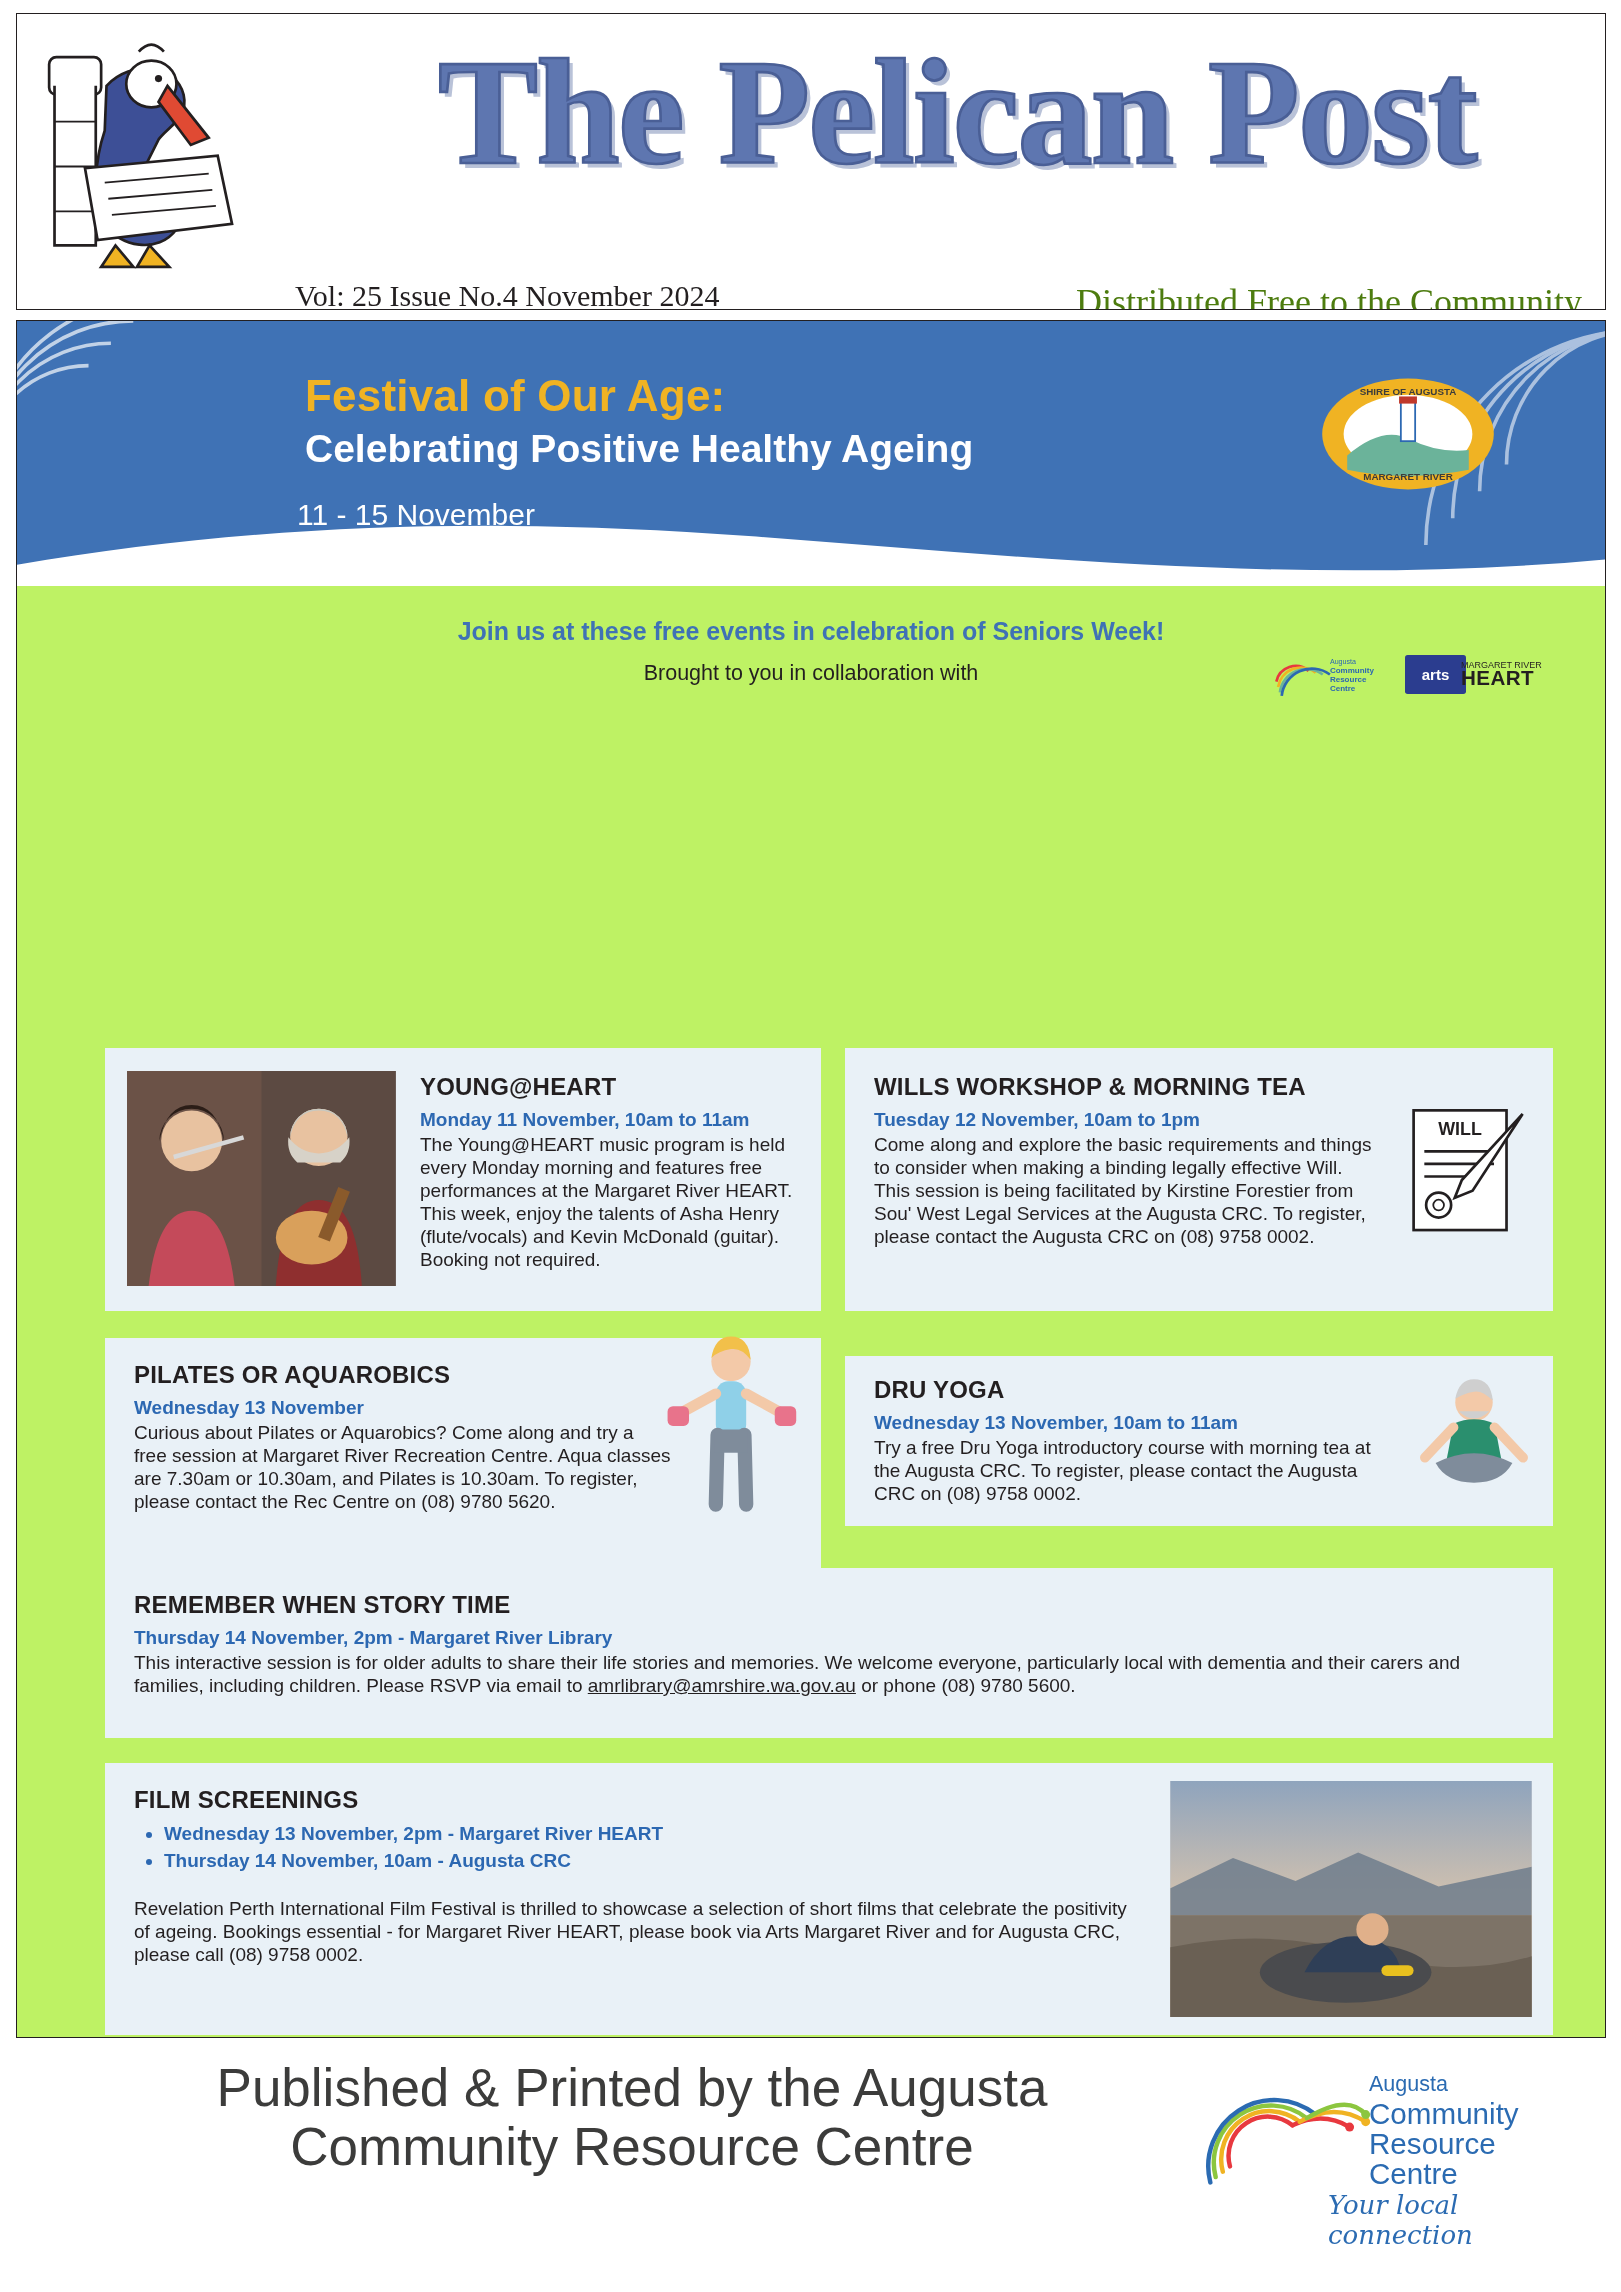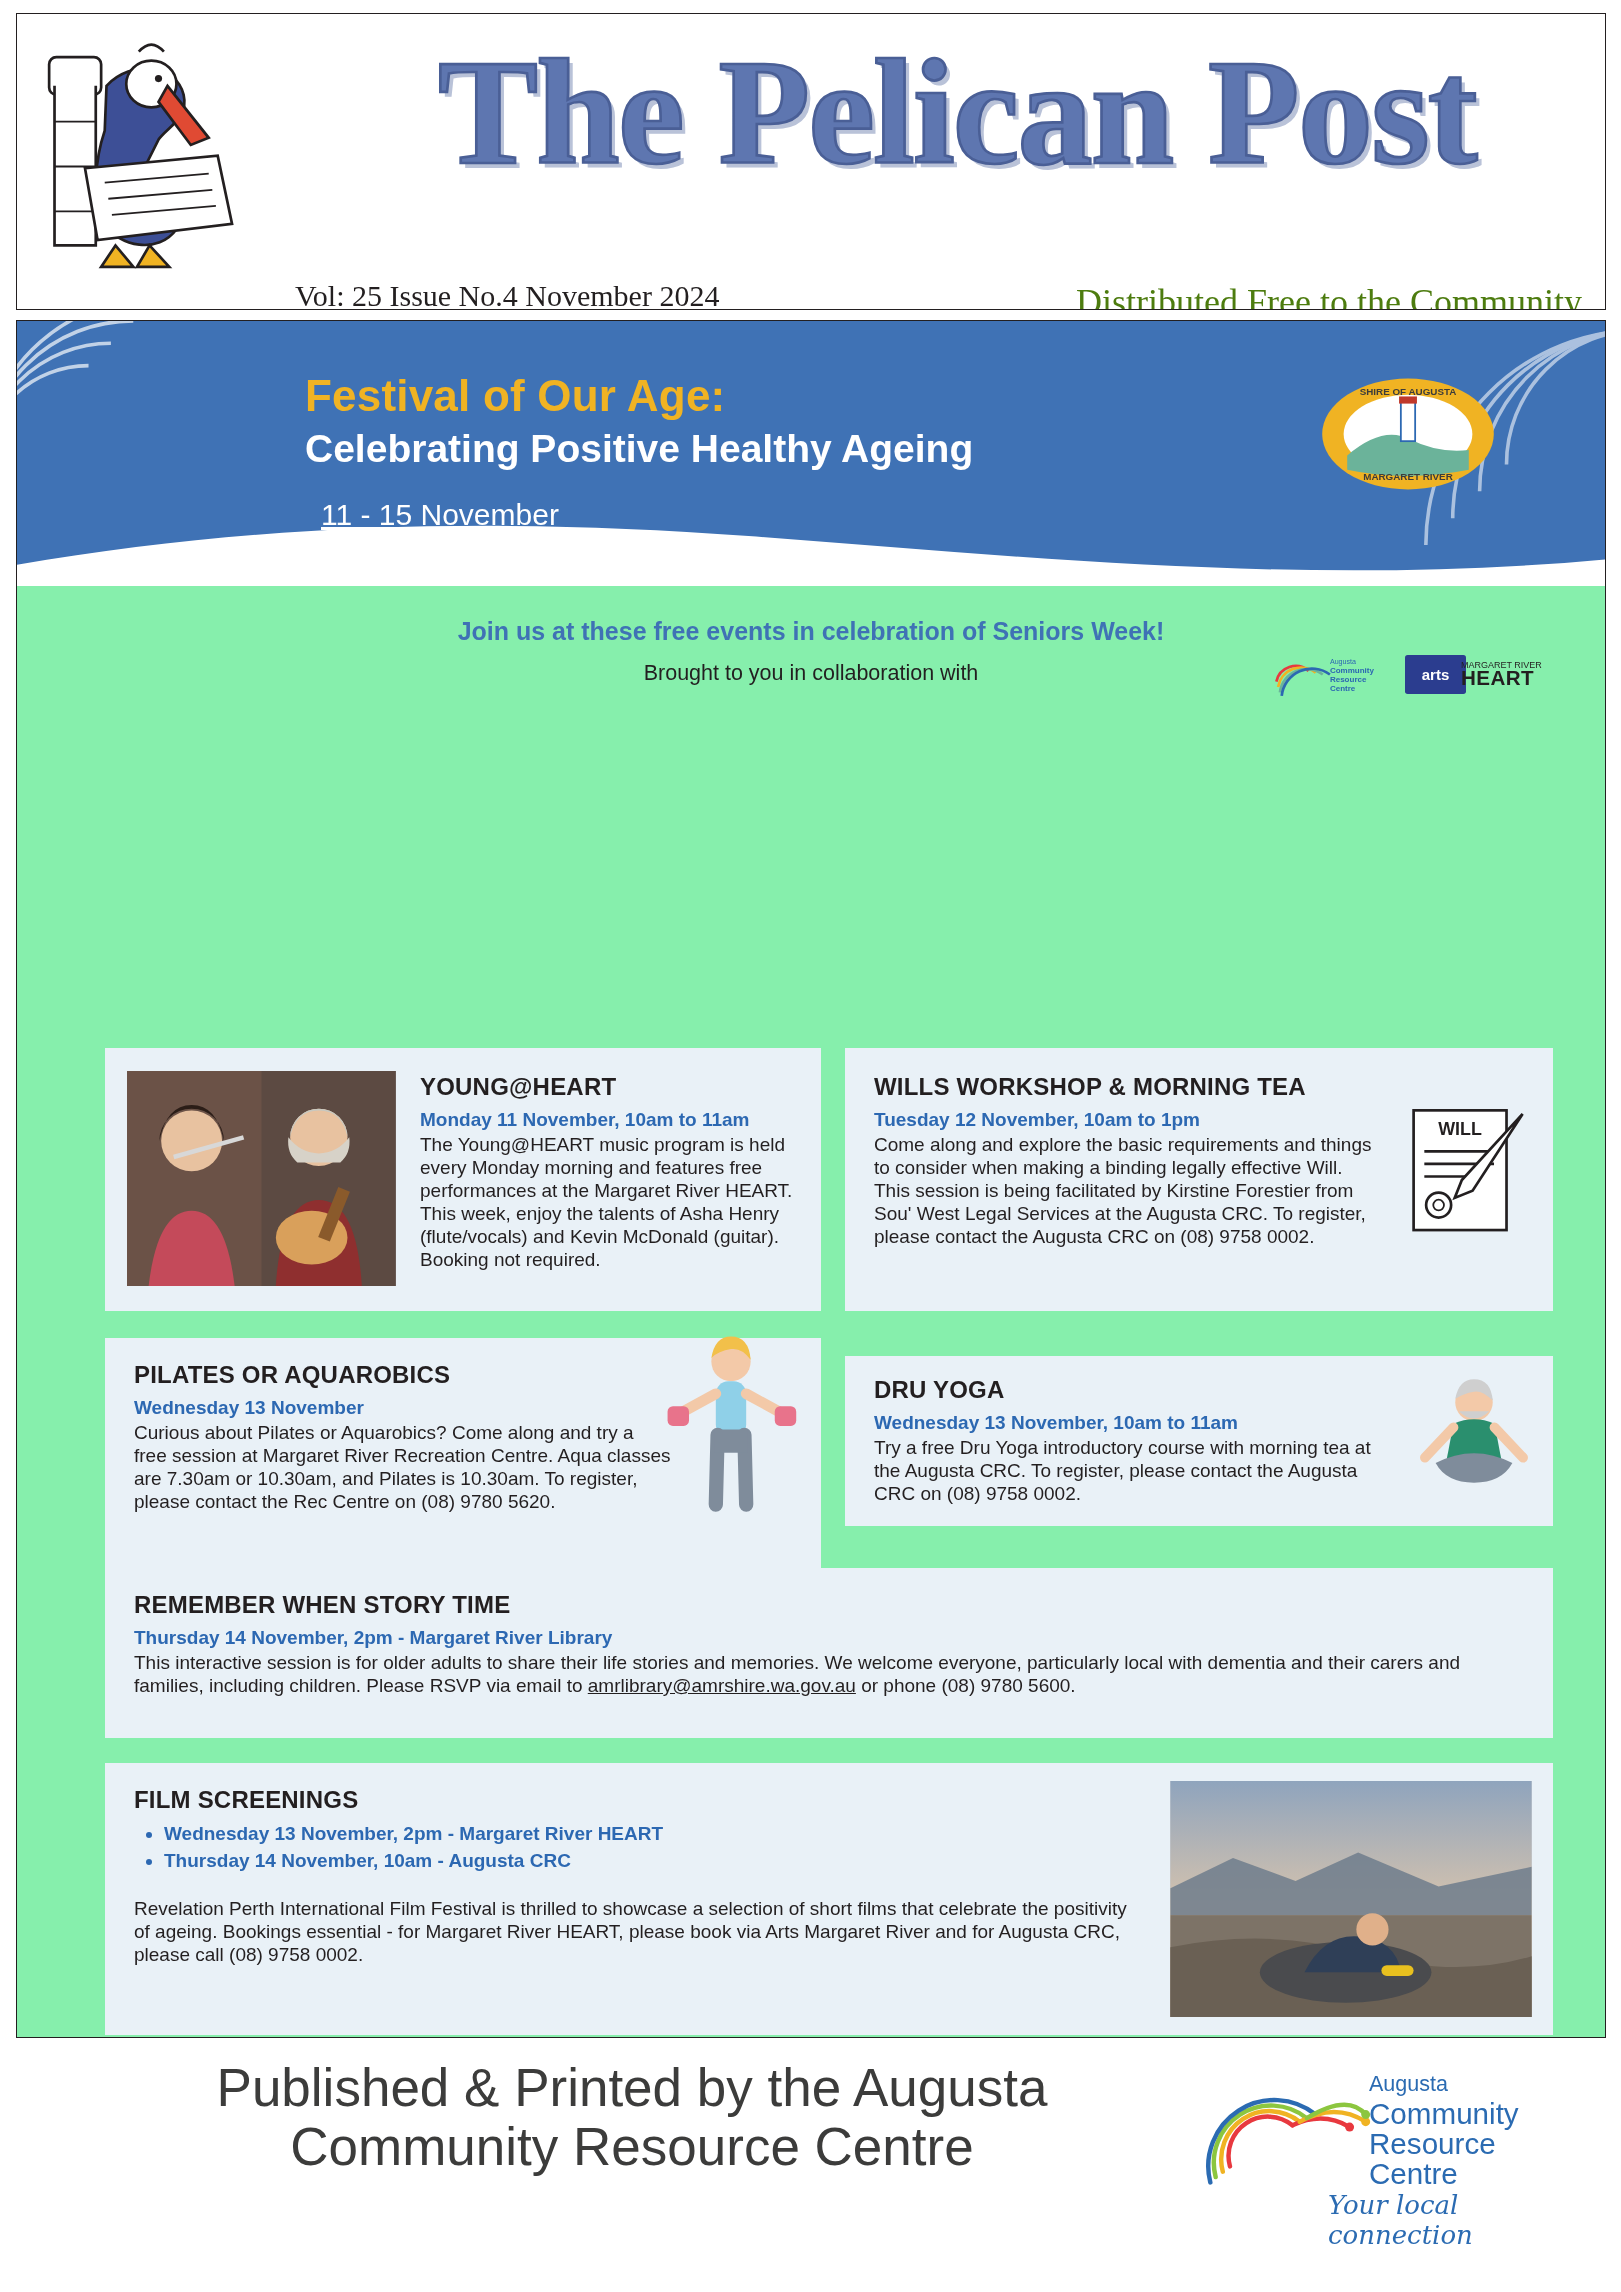--- a/index.html
+++ b/index.html
@@ -71,21 +71,21 @@
     height: 260px;
   }
 
   
   .flyer {
     position: relative;
     margin-top: 10.7px;
     border: 1.8px solid #231f20;
     height: 1718px;
     box-sizing: border-box;
-    background: #86efac;
+    background: #bef264;
     overflow: hidden;
   }
 
   
   .band {
     position: relative;
     height: 265px;
     background: #3f72b5;
     overflow: hidden;
   }
@@ -124,25 +124,24 @@
   .fest-sub {
     position: absolute;
     left: 288px;
     top: 106px;
     font-size: 39px;
     font-weight: bold;
     color: #ffffff;
   }
   .fest-dates {
     position: absolute;
-    left: 304px;
+    left: 280px;
     top: 177px;
     font-size: 30px;
     color: #ffffff;
-    text-decoration: underline;
   }
   .shire-logo {
     position: absolute;
     right: 109px;
     top: 54px;
     width: 176px;
     height: 118px;
   }
 
   

